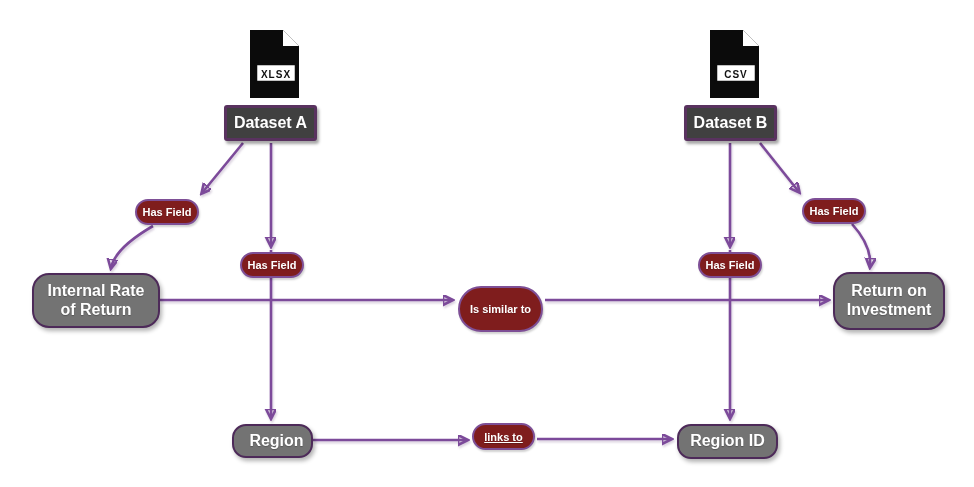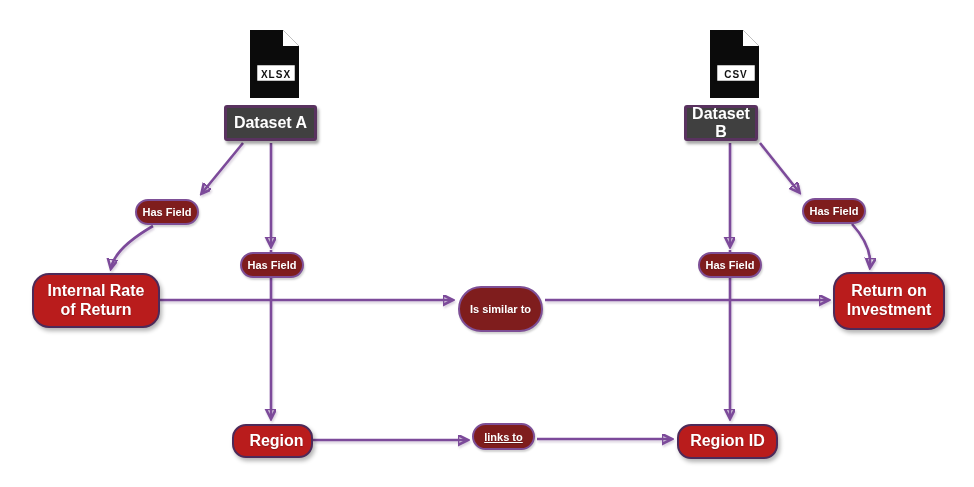--- a/index.html
+++ b/index.html
@@ -25,21 +25,21 @@
     background: #404040;
     border: 3px solid #59325f;
     border-radius: 3px;
     color: #ffffff;
     font-size: 16px;
     font-weight: bold;
     box-shadow: 2px 3px 3px rgba(0,0,0,0.35);
     cursor: pointer;
   }
   .node {
-    background: #b91c1c;
+    background: #737373;
     border: 2.5px solid #4d2a59;
     color: #ffffff;
     font-size: 16px;
     font-weight: bold;
     line-height: 1.18;
     text-shadow: 0 1px 1px rgba(0,0,0,0.25);
     box-shadow: 2px 3px 4px rgba(0,0,0,0.3);
     cursor: pointer;
   }
   .pill {
@@ -53,21 +53,21 @@
     cursor: pointer;
   }
   .pill.small { font-size: 11px; }
 
   .file-icon { position: absolute; }
 
   
   #icon-a   { left: 247px; top: 29px;  width: 55px; height: 70px; }
   #icon-b   { left: 707px; top: 29px;  width: 55px; height: 70px; }
   #ds-a     { left: 224px; top: 105px; width: 93px; height: 36px; }
-  #ds-b     { left: 684px; top: 105px; width: 74px; height: 36px; justify-content: flex-end; }
+  #ds-b     { left: 684px; top: 105px; width: 93px; height: 36px; }
   #irr      { left: 32px;  top: 273px; width: 128px; height: 55px; border-radius: 17px; }
   #roi      { left: 833px; top: 272px; width: 112px; height: 58px; border-radius: 17px; }
   #region   { left: 232px; top: 424px; width: 81px;  height: 34px; border-radius: 14px; padding-left: 8px; }
   #regionid { left: 677px; top: 424px; width: 101px; height: 35px; border-radius: 14px; }
   #pill-hf-a-irr    { left: 135px; top: 199px; width: 64px; height: 26px; }
   #pill-hf-a-region { left: 240px; top: 252px; width: 64px; height: 26px; }
   #pill-hf-b-regionid { left: 698px; top: 252px; width: 64px; height: 26px; }
   #pill-hf-b-roi    { left: 802px; top: 198px; width: 64px; height: 26px; }
   #pill-similar     { left: 458px; top: 286px; width: 85px; height: 46px; }
   #pill-links       { left: 472px; top: 423px; width: 63px; height: 27px; text-decoration: underline; }

